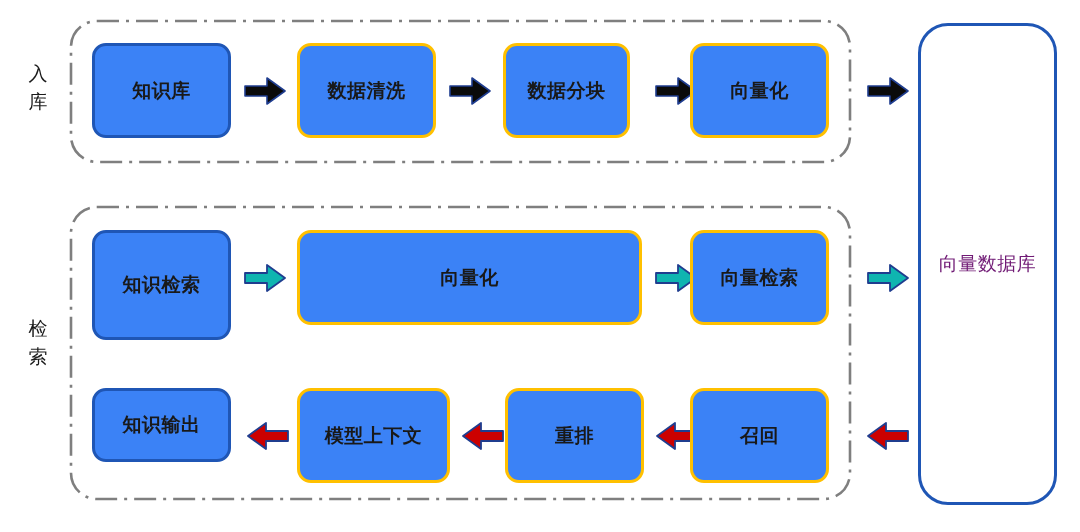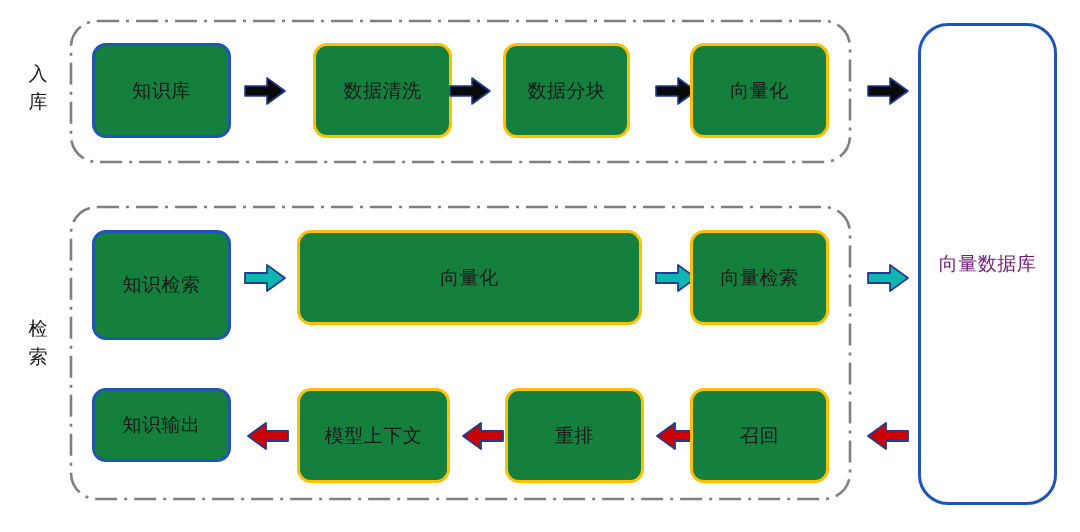--- a/index.html
+++ b/index.html
@@ -23,26 +23,27 @@
     left: 0;
     top: 0;
     overflow: visible;
     pointer-events: none;
   }
 
   
   .node {
     position: absolute;
     box-sizing: border-box;
-    background: #15803d;
+    background: #3b82f6;
     border-radius: 14px;
     display: flex;
     align-items: center;
     justify-content: center;
     text-align: center;
+    font-weight: bold;
   }
   .node.blue   { border: 3px solid #1F56B5; }
   .node.amber  { border: 3px solid #FFC000; }
   .node .label {
     color: #191919;
     font-size: 19px;
     line-height: 1.25;
     letter-spacing: 0.5px;
     white-space: nowrap;
   }
@@ -98,21 +99,21 @@
   </svg>
 
   <div class="node blue" style="left:92px; top:43px; width:139px; height:95px;">
     <span class="label">知识库</span>
   </div>
 
   <svg class="arrow" style="left:243px; top:76px;" width="44" height="30" viewBox="0 0 44 30">
     <path d="M2,10 L24,10 L24,2 L42,15 L24,28 L24,20 L2,20 Z" fill="#0A0A0A" stroke="#1F3D8F" stroke-width="1.6" stroke-linejoin="round"></path>
   </svg>
 
-  <div class="node amber" style="left:297px; top:43px; width:139px; height:95px;margin-left:16px;">
+  <div class="node amber" style="left:297px; top:43px; width:139px; height:95px;">
     <span class="label">数据清洗</span>
   </div>
 
   <svg class="arrow" style="left:448px; top:76px;" width="44" height="30" viewBox="0 0 44 30">
     <path d="M2,10 L24,10 L24,2 L42,15 L24,28 L24,20 L2,20 Z" fill="#0A0A0A" stroke="#1F3D8F" stroke-width="1.6" stroke-linejoin="round"></path>
   </svg>
 
   <div class="node amber" style="left:503px; top:43px; width:127px; height:95px;">
     <span class="label">数据分块</span>
   </div>

